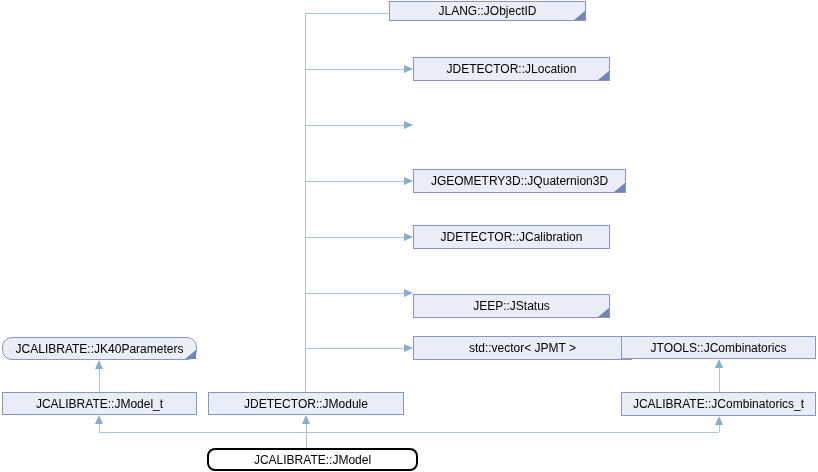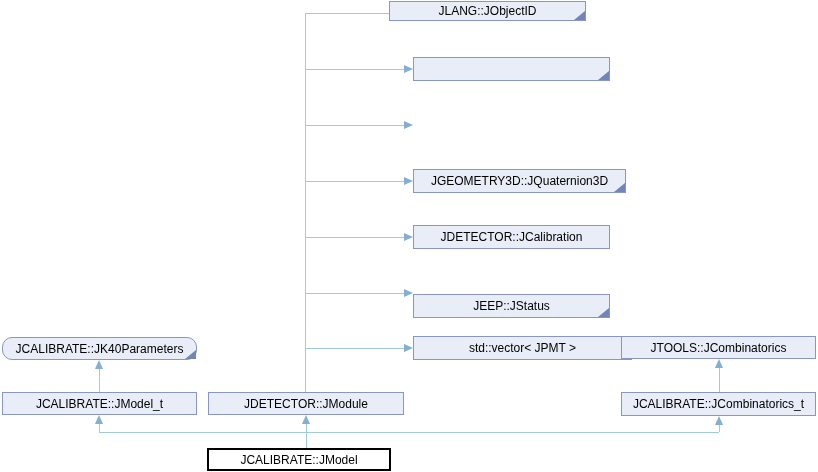--- a/index.html
+++ b/index.html
@@ -91,20 +91,21 @@
     <div class="arrow up" style="left: 95px; top: 415px;"></div>
     <div class="arrow up" style="left: 95px; top: 360px;"></div>
     <div class="arrow up" style="left: 302px; top: 415px;"></div>
     <div class="arrow up" style="left: 715px; top: 416px;"></div>
     <div class="arrow up" style="left: 715px; top: 359px;"></div>
     <div class="node" style="left: 389px; top: 1px; width: 197px; height: 20px;">
       <span>JLANG::JObjectID</span>
       <div class="fold"></div>
     </div>
     <div class="node" style="left: 413px; top: 57px; width: 197px; height: 24px;">
+      <span>JDETECTOR::JLocation</span>
       <div class="fold"></div>
     </div>
     <div class="node" style="left: 413px; top: 169px; width: 213px; height: 24px;">
       <span>JGEOMETRY3D::JQuaternion3D</span>
       <div class="fold"></div>
     </div>
     <div class="node" style="left: 413px; top: 225px; width: 197px; height: 24px;">
       <span>JDETECTOR::JCalibration</span>
     </div>
     <div class="node" style="left: 413px; top: 281px; width: 197px; height: 24px; margin-top: 13px;">
@@ -123,16 +124,16 @@
     </div>
     <div class="node" style="left: 2px; top: 392px; width: 195px; height: 23px;">
       <span>JCALIBRATE::JModel_t</span>
     </div>
     <div class="node" style="left: 208px; top: 392px; width: 196px; height: 23px;">
       <span>JDETECTOR::JModule</span>
     </div>
     <div class="node" style="left: 621px; top: 392px; width: 195px; height: 24px;">
       <span>JCALIBRATE::JCombinatorics_t</span>
     </div>
-    <div class="node current" style="left: 207px; top: 448px; width: 184px; height: 23px;">
+    <div class="node current" style="left: 207px; top: 448px; width: 211px; height: 23px; border-radius: 8px;">
       <span>JCALIBRATE::JModel</span>
     </div>
   </div>
 
 </body></html>

